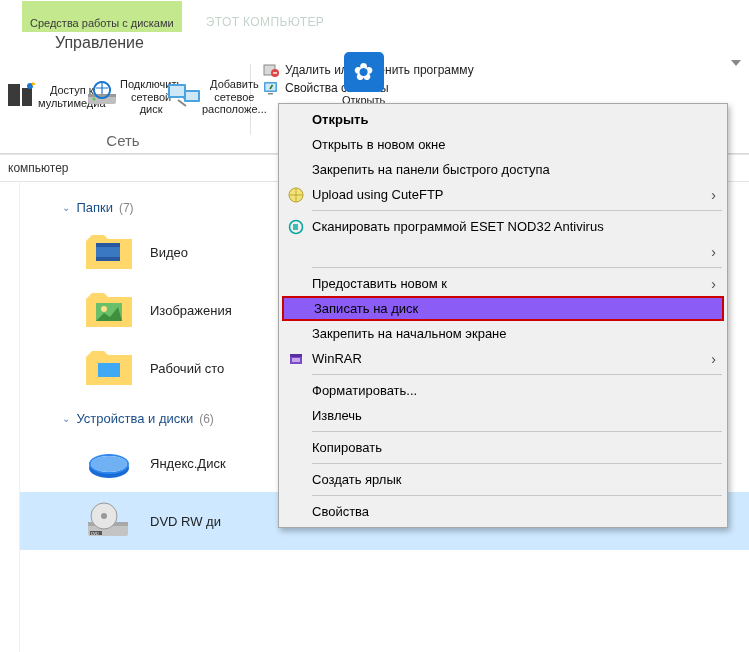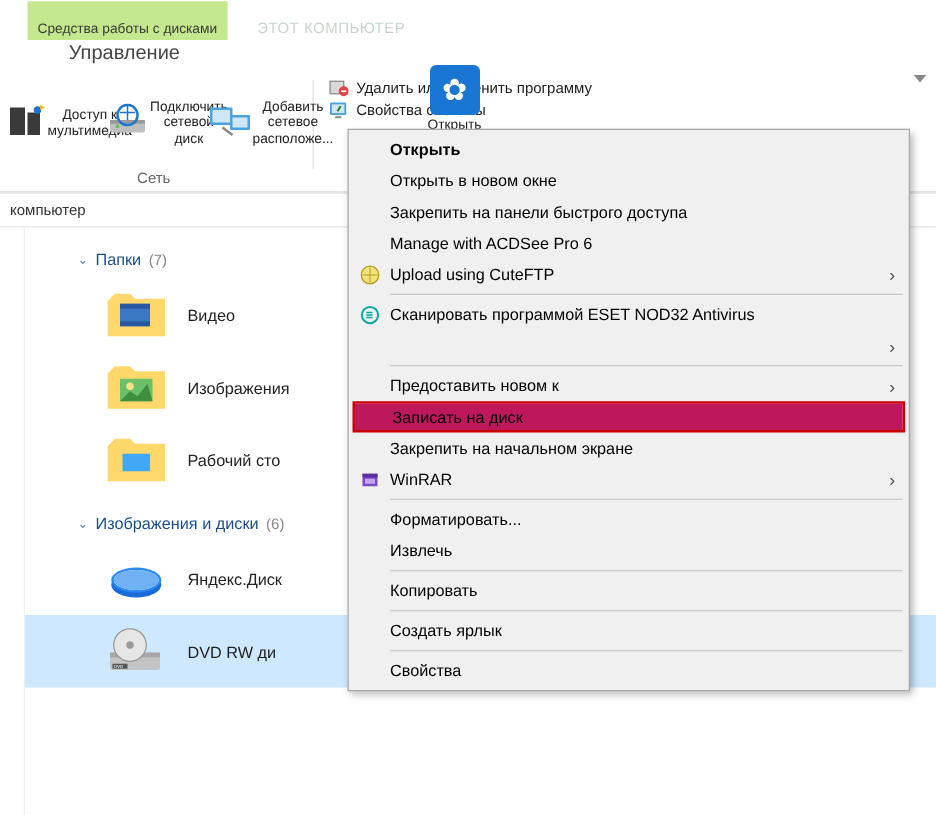--- a/index.html
+++ b/index.html
@@ -11,21 +11,21 @@
 .ctx-title { color: #14532d; font-size: 12px; margin-left: 24px; padding-bottom: 3px; text-transform: uppercase; letter-spacing: 0.4px; opacity: 0.25; }
 
 .ribbon-subtab { height: 22px; display: flex; align-items: center; padding-left: 55px; font-size: 16px; color: #444; }
 .ribbon { height: 100px; border-bottom: 1px solid #d9d9d9; display: flex; padding-top: 6px; position: relative; }
 .ribbon::after { content: ""; position: absolute; right: 8px; top: 6px; width: 0; height: 0; border-left: 5px solid transparent; border-right: 5px solid transparent; border-top: 6px solid #888; }
 .rb-group { display: flex; flex-direction: column; align-items: center; height: 100%; }
 .rb-items { display: flex; flex: 1; }
 .rb-btn { display: flex; flex-direction: row; align-items: center; justify-content: flex-start; width: 82px; padding: 2px 2px 0; font-size: 11px; line-height: 1.15; text-align: center; position: relative; }
 .rb-btn .ico { width: 36px; height: 36px; margin-bottom: 2px; display: flex; align-items: center; justify-content: center; }
 .rb-btn .dd { font-size: 8px; color: #555; margin-top: 1px; }
-.rb-group-label { font-size: 12px; color: #666; padding-bottom: 4px; }
+.rb-group-label { font-size: 15px; color: #666; padding-bottom: 4px; }
 .rb-sep { width: 1px; background: #e2e2e2; margin: 4px 4px 18px; }
 .rb-right { display: flex; flex-direction: column; gap: 2px; padding: 2px 0 0 8px; font-size: 12px; }
 .rb-right-row { display: flex; align-items: center; gap: 6px; }
 .rb-right-row .sm-ico { width:16px; height:16px; }
 
 
 .ico svg, .sm-ico svg, .folder-ico svg, .mini-ico svg { display:block; }
 
 .breadcrumb { height: 28px; border-top: 1px solid #e4e4e4; border-bottom: 1px solid #e4e4e4; display: flex; align-items: center; padding: 0 8px; font-size: 12px; color: #333; }
 
@@ -42,21 +42,21 @@
 .file-item.sel { background: #cde8ff; }
 
 .ctx-menu { position: absolute; left: 278px; top: 103px; width: 450px; background: #f0f0f0; border: 1px solid #a8a8a8; box-shadow: 2px 3px 6px rgba(0,0,0,0.28); z-index: 50; padding: 3px; }
 .cm-item { display: flex; align-items: center; height: 25px; padding: 0 8px 0 30px; font-size: 13px; color: #000; position: relative; }
 .cm-item .mini-ico { position:absolute; left:6px; width:16px; height:16px; }
 .cm-item.bold { font-weight: 600; }
 .cm-item .arrow { margin-left: auto; color: #4a4a4a; font-size: 14px; }
 .cm-sep { height: 1px; background: #c8c8c8; margin: 3px 2px 3px 30px; }
 .cm-item.hi-wrap { padding:0; height:auto; }
 .hi-border { border: 2px solid #cc0000; width: 100%; }
-.hi-inner { background: #be185d; padding: 3px 8px 3px 30px; font-size: 13px; }
+.hi-inner { background: #8b5cf6; padding: 3px 8px 3px 30px; font-size: 13px; }
 
 .open-big { position:absolute; left: 342px; top: 52px; display:flex; flex-direction:column; align-items:center; z-index:10; }
 .open-big .ico { width:40px; height:40px; background:#1976d2; border-radius:5px; display:flex; align-items:center; justify-content:center; color:#fff; font-size:24px; }
 .open-big-label { font-size:11px; margin-top:2px; }
 </style>
 </head>
 <body>
 
 <div class="top-cut"></div>
 <div class="tab-strip">
@@ -189,21 +189,21 @@
             <rect x="16" y="18" width="22" height="14" fill="#3fa9f5"></rect>
           </svg>
         </div>
       <span>Рабочий сто</span>
     </div>
 
     <div style="height:10px"></div>
 
     <div class="group-hdr">
       <span class="chev">⌄</span>
-      <span>Изображения и диски</span>
+      <span>Устройства и диски</span>
       <span class="cnt">(6)</span>
     </div>
 
     <div class="file-item">
       <div class="folder-ico">
           <svg width="54" height="46">
             <ellipse cx="27" cy="28" rx="20" ry="10" fill="#1a6bd6"></ellipse>
             <ellipse cx="27" cy="24" rx="20" ry="10" fill="#2f88ef"></ellipse>
             <ellipse cx="27" cy="24" rx="18" ry="8" fill="#fff"></ellipse>
             <ellipse cx="27" cy="24" rx="18" ry="8" fill="#6fb1f3"></ellipse>
@@ -231,23 +231,20 @@
 
 <div class="ctx-menu">
   <div class="cm-item bold">
       <span>Открыть</span>
     </div>
   <div class="cm-item">
       <span>Открыть в новом окне</span>
     </div>
   <div class="cm-item">
       <span>Закрепить на панели быстрого доступа</span>
-    </div>
-  <div class="cm-item">
-      <span>Manage with ACDSee Pro 6</span>
     </div>
   <div class="cm-item">
     <span class="mini-ico">
         <svg width="16" height="16">
           <circle cx="8" cy="8" r="7" fill="#f1e27a"></circle>
           <circle cx="8" cy="8" r="7" fill="none" stroke="#b49c20"></circle>
           <path d="M2 8 h12 M8 2 v12" stroke="#b49c20" stroke-width="0.8"></path>
         </svg>
       </span>
     <span>Upload using CuteFTP</span>

